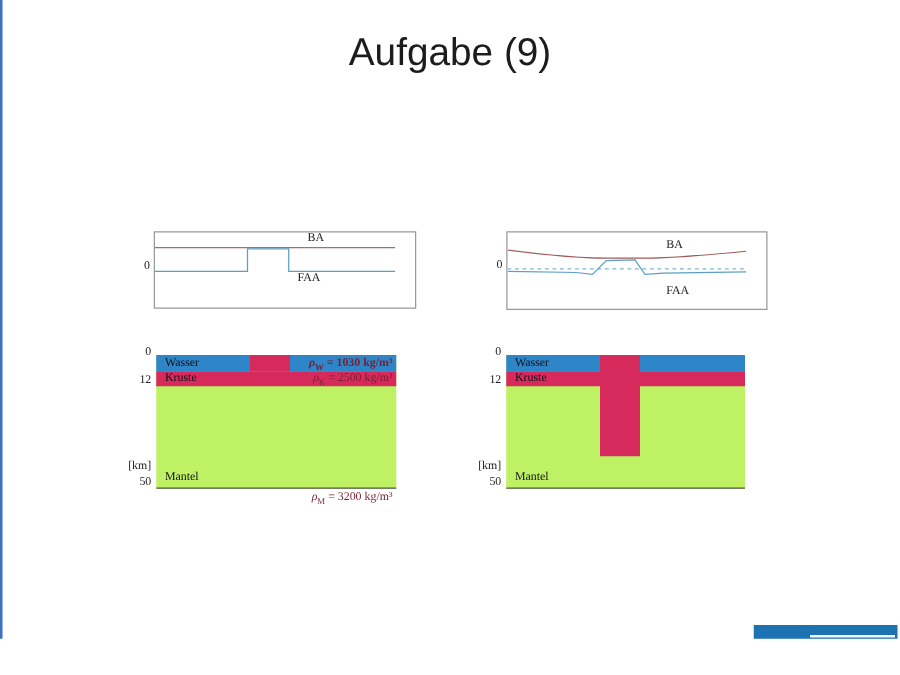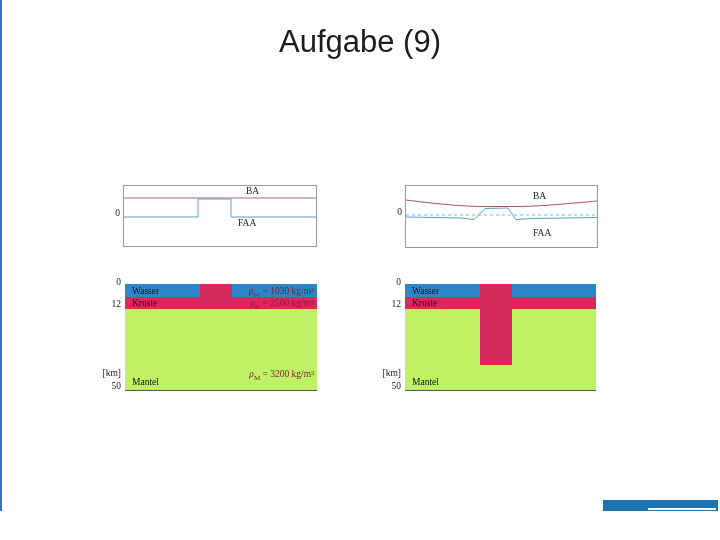--- a/index.html
+++ b/index.html
@@ -4,21 +4,21 @@
 <style>
   html,body{margin:0;padding:0;}
   .slide{position:relative;width:720px;height:511px;background:#ffffff;overflow:hidden;
          font-family:"Liberation Sans",sans-serif;}
   .accent-left{position:absolute;left:0;top:0;width:2px;height:540px;background:#3f6fc0;}
   .title{position:absolute;left:0;top:24px;width:720px;text-align:center;
          font-size:31px;color:#1c1c1c;}
   .body-text{position:absolute;left:55px;top:96px;width:620px;font-size:12.5px;
          line-height:16px;color:#2e2e2e;}
   .body-text .l2{padding-left:20px;}
-  .plot{position:absolute;border:1px solid #999;background:#fff;}
+  .plot{position:absolute;border:1px solid #999;background:#fff;padding-left:16px;}
   .plot-l{left:123px;top:185px;width:192px;height:60px;}
   .plot-r{left:405px;top:185px;width:191px;height:61px;}
   .plot svg{position:absolute;left:0;top:0;}
   .plot-label{position:absolute;font-family:"Liberation Serif",serif;font-size:9.5px;color:#222;}
   .zero-label{position:absolute;font-family:"Liberation Serif",serif;font-size:9.5px;
          color:#222;width:12px;text-align:right;}
   .section{position:absolute;width:192px;height:106px;background:#bef264;
          border-bottom:1px solid #555;}
   .sec-l{left:125px;top:284px;}
   .sec-r{left:405px;top:284px;width:191px;}
@@ -78,23 +78,23 @@
   <span class="axis-label" style="left:87px;top:368px;">[km]</span>
   <span class="axis-label" style="left:87px;top:381px;">50</span>
 
   <div class="section sec-l">
     <div class="water"></div>
     <div class="crust"></div>
     <div class="notch"></div>
     <span class="layer-label" style="top:1px;">Wasser</span>
     <span class="layer-label" style="top:13px;">Kruste</span>
     <span class="layer-label" style="top:92px;">Mantel</span>
-    <span class="rho" style="top:1px;"><span class="sym">ρ</span><sub>W</sub><span> = 1030 kg/m³</span></span>
+    <span class="rho" style="top:1px;font-weight:bold;"><span class="sym">ρ</span><sub>W</sub><span> = 1030 kg/m³</span></span>
     <span class="rho" style="top:13px;"><span class="sym">ρ</span><sub>K</sub><span> = 2500 kg/m³</span></span>
-    <span class="rho" style="top:84px;margin-left:12px;"><span class="sym">ρ</span><sub>M</sub><span> = 3200 kg/m³</span></span>
+    <span class="rho" style="top:108px;margin-left:12px;"><span class="sym">ρ</span><sub>M</sub><span> = 3200 kg/m³</span></span>
   </div>
 
   <span class="axis-label" style="left:367px;top:277px;">0</span>
   <span class="axis-label" style="left:367px;top:299px;">12</span>
   <span class="axis-label" style="left:367px;top:368px;">[km]</span>
   <span class="axis-label" style="left:367px;top:381px;">50</span>
 
   <div class="section sec-r">
     <div class="water"></div>
     <div class="crust"></div>

